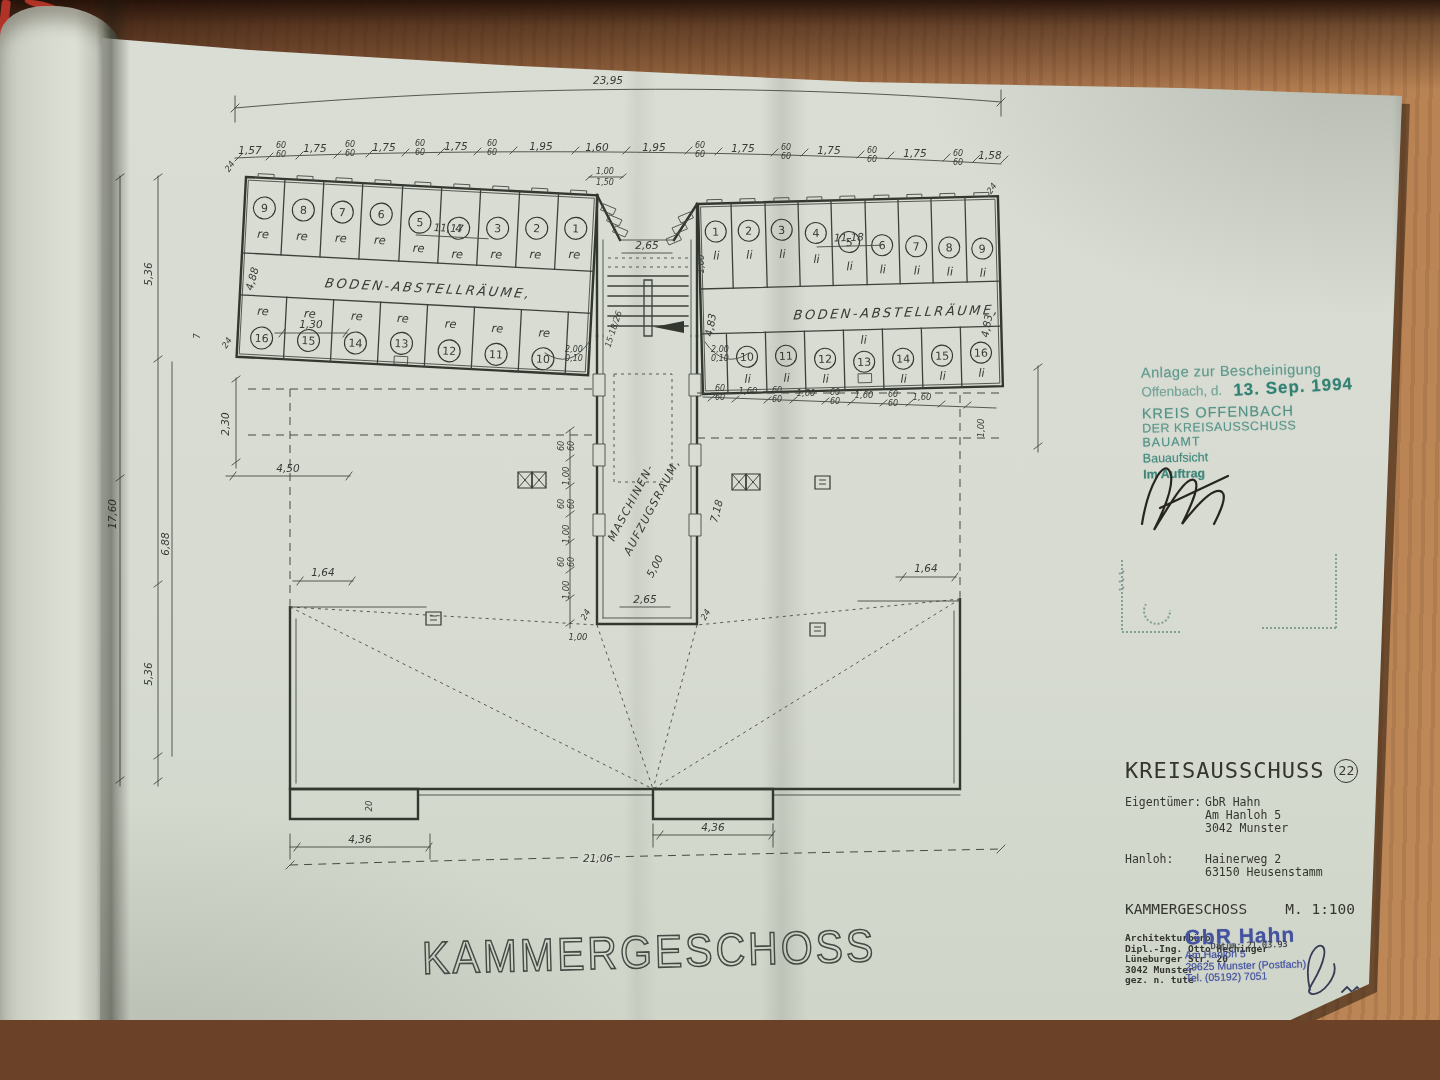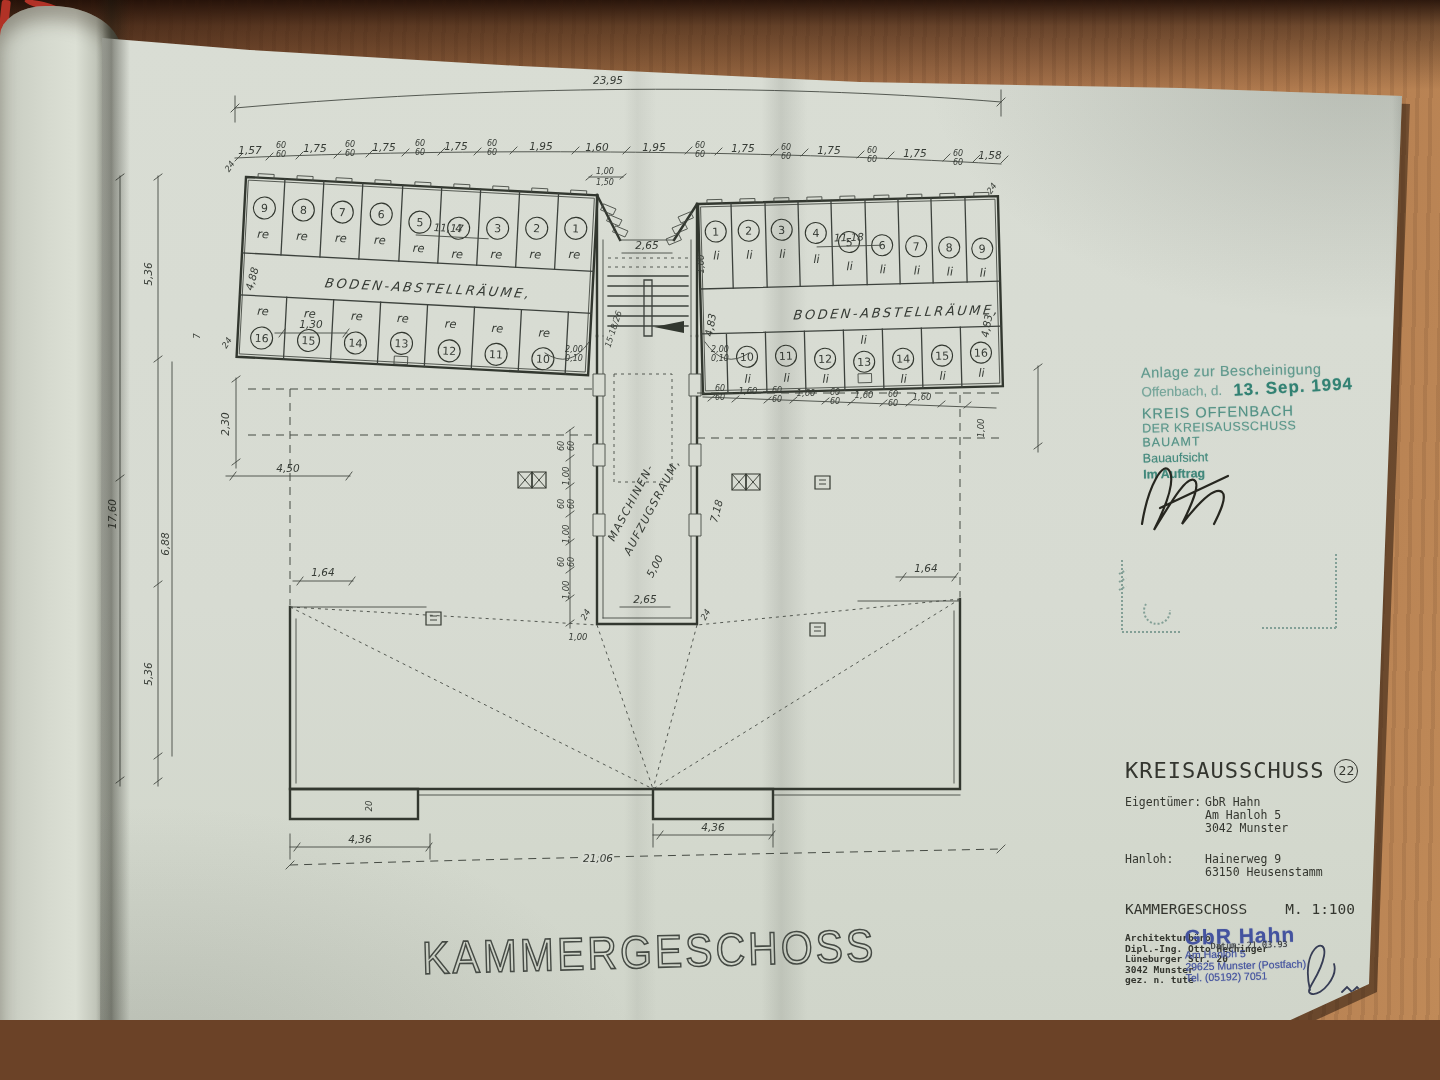--- a/index.html
+++ b/index.html
@@ -528,21 +528,21 @@
         <span class="tb-lab">Eigentümer:</span>
         <span class="tb-val">
           <div>GbR Hahn</div>
           <div>Am Hanloh 5</div>
           <div>3042 Munster</div>
         </span>
       </div>
       <div class="tb-row obj">
         <span class="tb-lab">Hanloh:</span>
         <span class="tb-val">
-          <div>Hainerweg 9</div>
+          <div>Hainerweg 2</div>
           <div>63150 Heusenstamm</div>
         </span>
       </div>
       <div class="tb-floor">
         <span>KAMMERGESCHOSS</span>
         <span class="tb-scale">M. 1:100</span>
       </div>
       <div class="tb-arch">
         <div>Architekturbüro</div>
         <div>Dipl.-Ing. Otto Hechinger</div>

